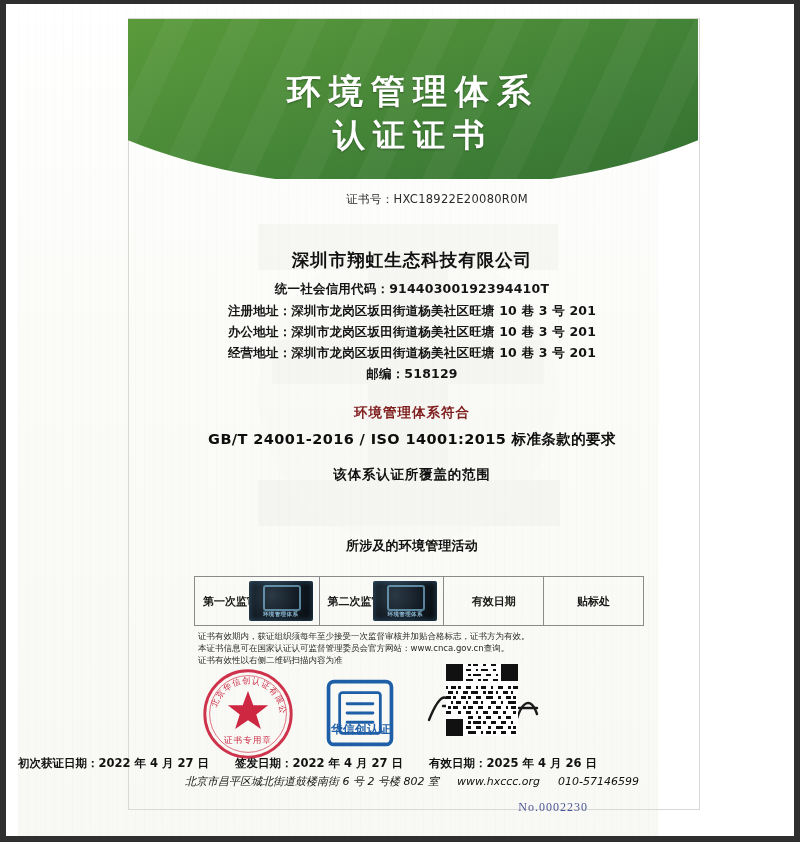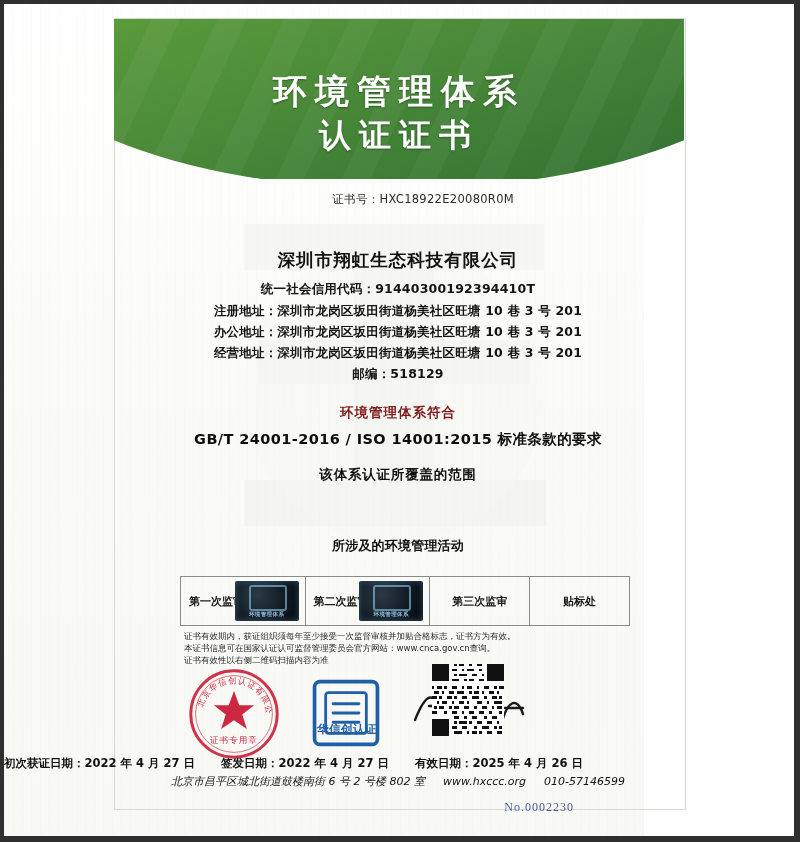--- a/index.html
+++ b/index.html
@@ -15,21 +15,21 @@
     background:#ffffff;
   }
   
   .strip{position:absolute;background:#2f2f2f;}
   .strip.left{left:0;top:0;width:6px;height:842px;}
   .strip.right{right:0;top:0;width:6px;height:842px;}
   .strip.top{left:0;top:0;width:800px;height:4px;}
   .strip.bottom{left:0;bottom:0;width:800px;height:6px;}
 
   .sheet{
-    position:absolute;left:4px;top:4px;width:640px;height:832px;
+    position:absolute;left:18px;top:4px;width:640px;height:832px;
     background:#fdfdfb;
   }
 
   
   .texture{
     position:absolute;left:0;top:0;right:0;bottom:0;
     background:
       repeating-linear-gradient(90deg, rgba(0,0,0,0.012) 0 1px, rgba(0,0,0,0) 1px 9px),
       linear-gradient(180deg,#ffffff 0%,#fbfbf8 40%,#f8f8f4 100%);
     pointer-events:none;
@@ -248,21 +248,21 @@
           <span class="hx">环境管理体系</span>
         </span>
       </div>
       <div class="audit-cell w2">
         <span class="lbl">第二次监审</span>
         <span class="holo">
           <span class="hx">环境管理体系</span>
         </span>
       </div>
       <div class="audit-cell">
-        <span>第三次监审</span>
+        <span>有效日期</span>
       </div>
       <div class="audit-cell">
         <span>贴标处</span>
       </div>
     </div>
 
     <div class="fine fine1">证书有效期内，获证组织须每年至少接受一次监督审核并加贴合格标志，证书方为有效。</div>
     <div class="fine fine2">本证书信息可在国家认证认可监督管理委员会官方网站：www.cnca.gov.cn查询。</div>
     <div class="fine fine3">证书有效性以右侧二维码扫描内容为准</div>
 

